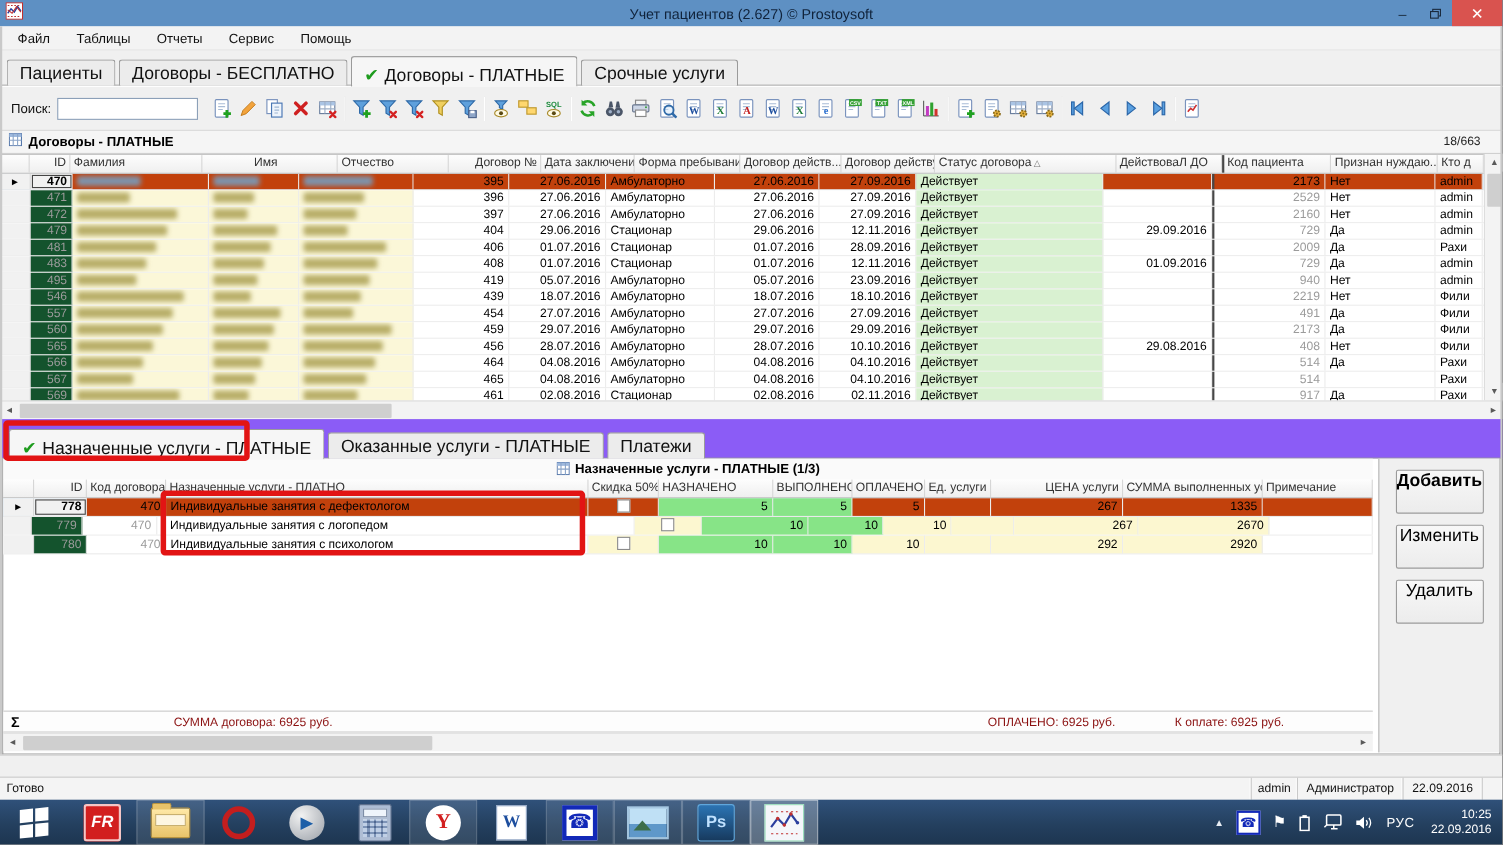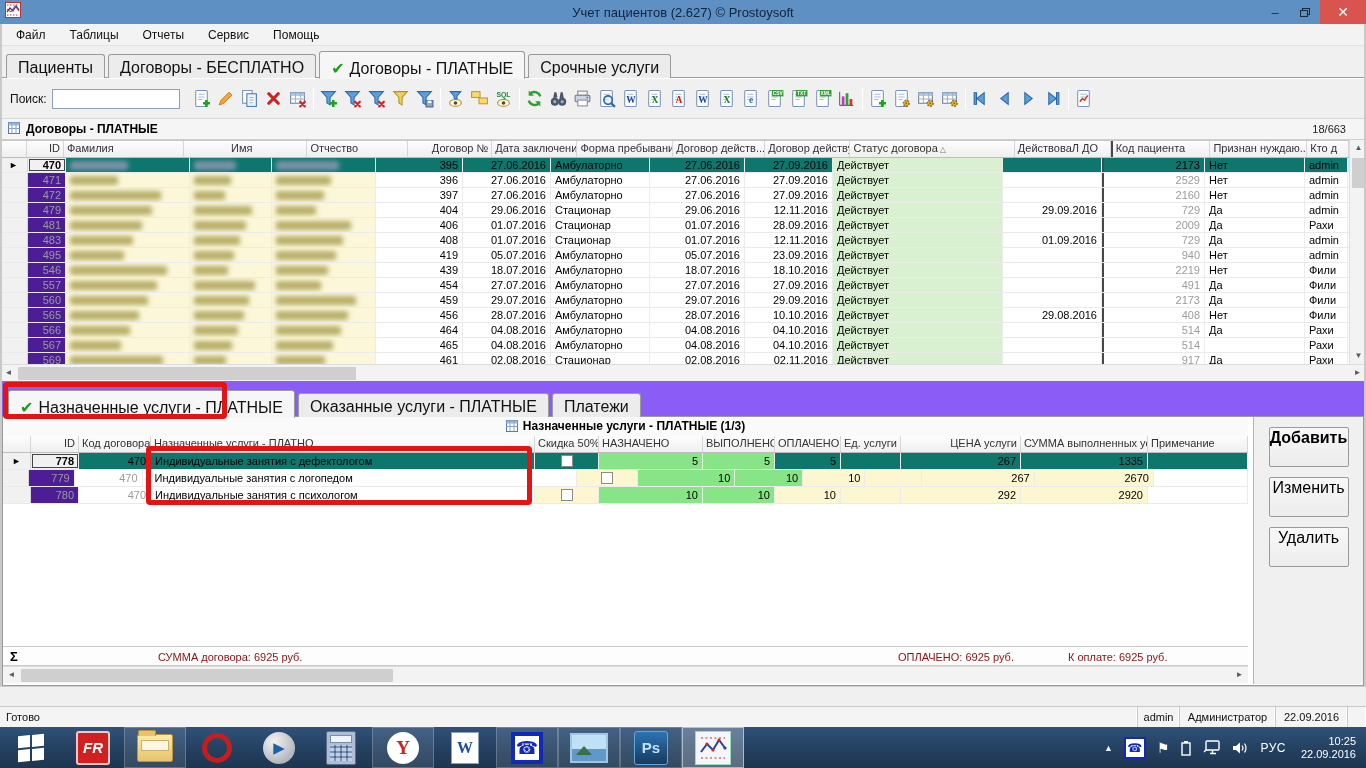--- a/index.html
+++ b/index.html
@@ -52,28 +52,28 @@
 .g-hcell .sort{font-size:8px;color:#777;margin-left:2px}
 .g-row{display:flex;background:#fff;border-bottom:1px solid #eaeaea}
 .g-gut{width:28px;background:#f1f1f1;border-right:1px solid #d6d6d6;text-align:center;font-size:9px;color:#000;overflow:hidden}
 .g-cell{font-size:11px;padding:0 4px;border-right:1px solid #ececec;overflow:hidden;white-space:nowrap}
 .mainrows .g-row{height:15px}
 .mainrows .g-cell{line-height:15px}
 .mainrows .g-gut{line-height:15px}
 .svcrows .g-row{height:17px}
 .svcrows .g-cell{line-height:17px}
 .svcrows .g-gut{line-height:17px}
-.c-id{background:#4c1d95;color:#9b9b9b;text-align:right}
+.c-id{background:#14532d;color:#9b9b9b;text-align:right}
 .c-gray{color:#9b9b9b}
 .c-name{background:#fbf7d8}
 .c-status{background:#d9f1d1}
 .c-green{background:#87e487}
 .c-yellow{background:#fcf7d0}
 .g-row.sel{background:#cfe6f8}
-.g-row.sel .g-cell{background:#0f766e}
+.g-row.sel .g-cell{background:#c2410c}
 .g-row.sel .c-status{background:#d9f1d1}
 .g-row.sel .c-green{background:#87e487}
 .g-row.sel .c-id{background:#f1f1f1;color:#000;font-weight:bold;outline:1px solid #444;outline-offset:-2px}
 .g-row.sel .c-gray{color:#000}
 .blob{display:inline-block;height:9px;border-radius:2px;background:#b8ae68;filter:blur(2.5px);vertical-align:middle;margin-top:-2px}
 .g-row.sel .blob{background:#7e93ab}
 .cbx{display:inline-block;width:12px;height:12px;border:1px solid #8a8a8a;background:#fff;vertical-align:middle;margin-top:-2px}
 .dark-left{border-left:2px solid #474747 !important}
 
 .main-grid{position:absolute;left:0;top:140px;width:1349px;height:224px;background:#fff;border-top:1px solid #c6c6c6}

